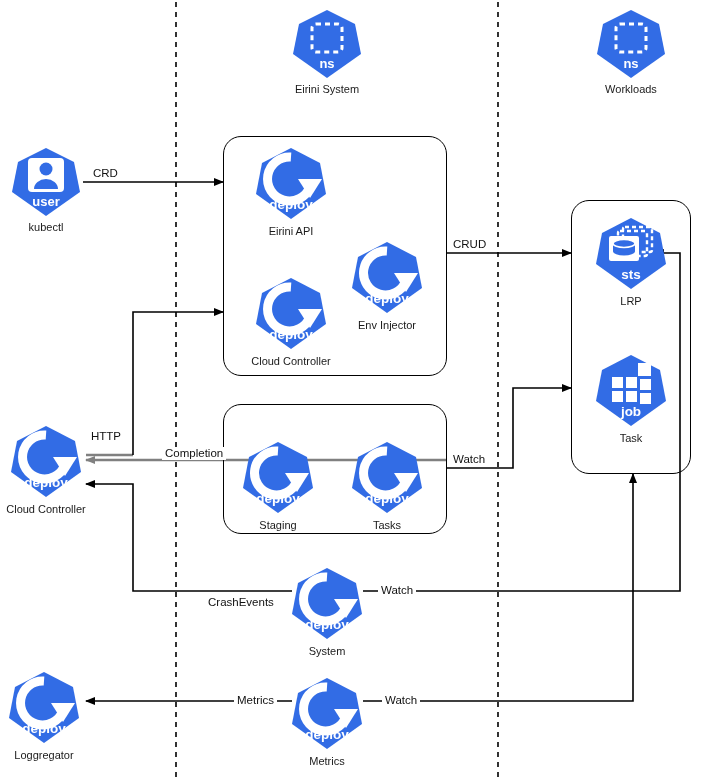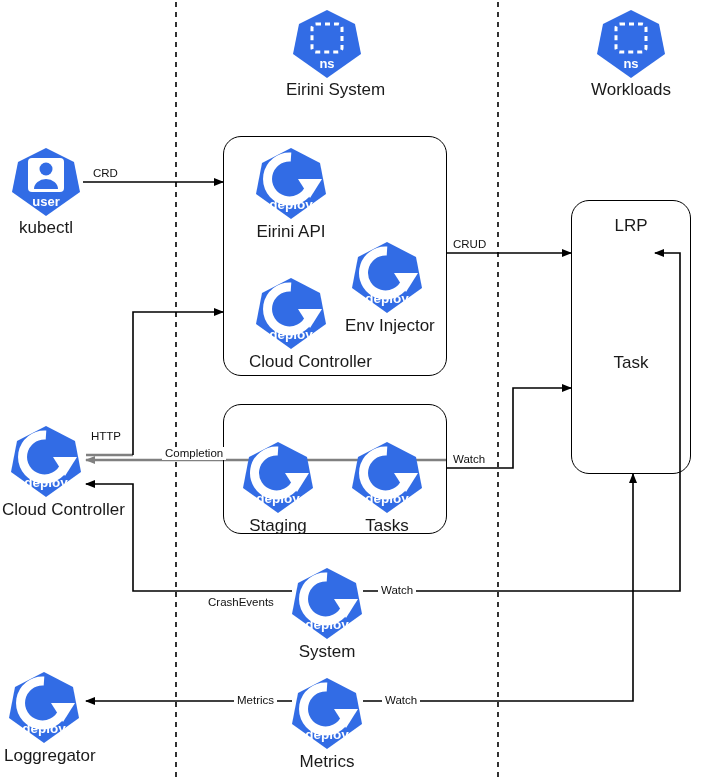--- a/index.html
+++ b/index.html
@@ -25,21 +25,21 @@
     left: 0;
     top: 0;
     width: 712px;
     height: 782px;
   }
   .node {
     position: absolute;
     text-align: center;
   }
   .node-label {
-    font-size: 17px;
+    font-size: 11px;
     color: #1a1a1a;
     line-height: 15px;
     white-space: nowrap;
     margin-top: 2px;
   }
   .icon-wrap {
     position: relative;
     margin: 0 auto;
   }
   .edge-label {
@@ -240,24 +240,50 @@
         <polygon points="38,2 67,17 73,48 38,73 3,48 9,17" fill="#326ce5"></polygon>
         <path d="M38,11 A22,22 0 1 0 57,41" fill="none" stroke="#ffffff" stroke-width="9" stroke-linecap="butt"></path>
         <polygon points="45,33 69,33 57,52" fill="#ffffff"></polygon>
         <text x="38" y="63" text-anchor="middle" font-family="Liberation Sans, sans-serif" font-size="13.5" font-weight="bold" fill="#ffffff">deploy</text>
       </svg>
     </div>
     <div class="node-label">Loggregator</div>
   </div>
 
   <div class="node" style="left:593px; top:216px; width:76px;">
+    <div class="icon-wrap" style="width:76px;height:76px;">
+      <svg viewBox="0 0 76 76" width="76" height="76" xmlns="http://www.w3.org/2000/svg">
+        <polygon points="38,2 67,17 73,48 38,73 3,48 9,17" fill="#326ce5"></polygon>
+        <rect x="30" y="11" width="29" height="25" rx="2" fill="none" stroke="#ffffff" stroke-width="2.4" stroke-dasharray="4,3"></rect>
+        <rect x="25" y="15" width="29" height="25" rx="2" fill="none" stroke="#ffffff" stroke-width="2.4" stroke-dasharray="4,3"></rect>
+        <rect x="16" y="20" width="30" height="25" rx="2" fill="#ffffff"></rect>
+        <ellipse cx="31" cy="27.5" rx="11" ry="4" fill="#326ce5"></ellipse>
+        <rect x="20" y="27.5" width="22" height="8" fill="#326ce5"></rect>
+        <ellipse cx="31" cy="35.5" rx="11" ry="4" fill="#326ce5"></ellipse>
+        <ellipse cx="31" cy="27.5" rx="11" ry="4" fill="none" stroke="#ffffff" stroke-width="1.6"></ellipse>
+        <text x="38" y="63" text-anchor="middle" font-family="Liberation Sans, sans-serif" font-size="13.5" font-weight="bold" fill="#ffffff">sts</text>
+      </svg>
+    </div>
     <div class="node-label">LRP</div>
   </div>
 
   <div class="node" style="left:593px; top:353px; width:76px;">
+    <div class="icon-wrap" style="width:76px;height:76px;">
+      <svg viewBox="0 0 76 76" width="76" height="76" xmlns="http://www.w3.org/2000/svg">
+        <polygon points="38,2 67,17 73,48 38,73 3,48 9,17" fill="#326ce5"></polygon>
+        <rect x="45" y="10" width="13" height="13" fill="#ffffff"></rect>
+        <rect x="19" y="24" width="11" height="11" fill="#ffffff"></rect>
+        <rect x="33" y="24" width="11" height="11" fill="#ffffff"></rect>
+        <rect x="47" y="26" width="11" height="11" fill="#ffffff"></rect>
+        <rect x="19" y="38" width="11" height="11" fill="#ffffff"></rect>
+        <rect x="33" y="38" width="11" height="11" fill="#ffffff"></rect>
+        <rect x="47" y="40" width="11" height="11" fill="#ffffff"></rect>
+        <text x="38" y="63" text-anchor="middle" font-family="Liberation Sans, sans-serif" font-size="13.5" font-weight="bold" fill="#ffffff">job</text>
+      </svg>
+    </div>
     <div class="node-label">Task</div>
   </div>
 
   <div class="edge-label" style="left:90px; top:167px;">CRD</div>
 
   <div class="edge-label" style="left:88px; top:430px;">HTTP</div>
 
   <div class="edge-label" style="left:450px; top:238px;">CRUD</div>
 
   <div class="edge-label" style="left:162px; top:447px;">Completion</div>

